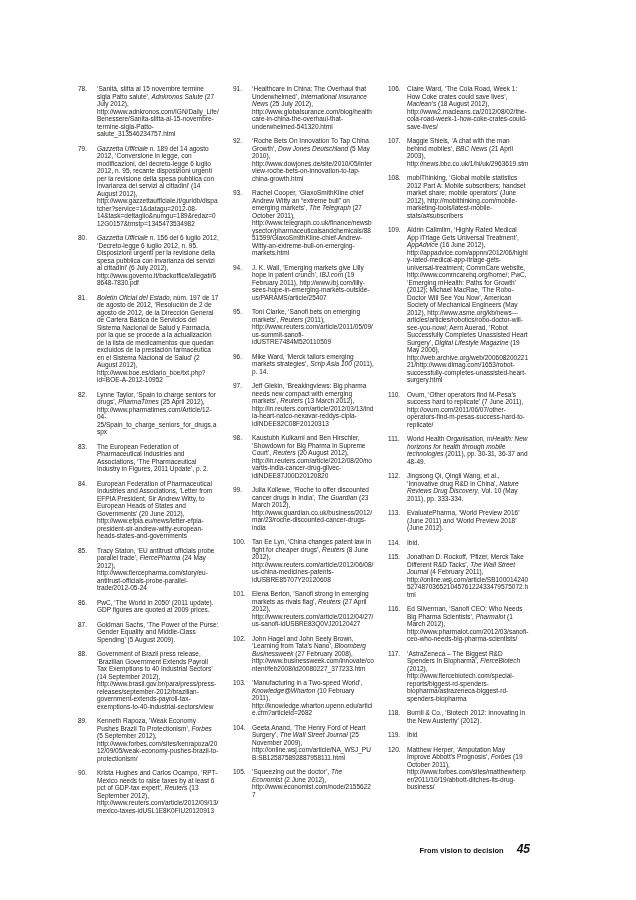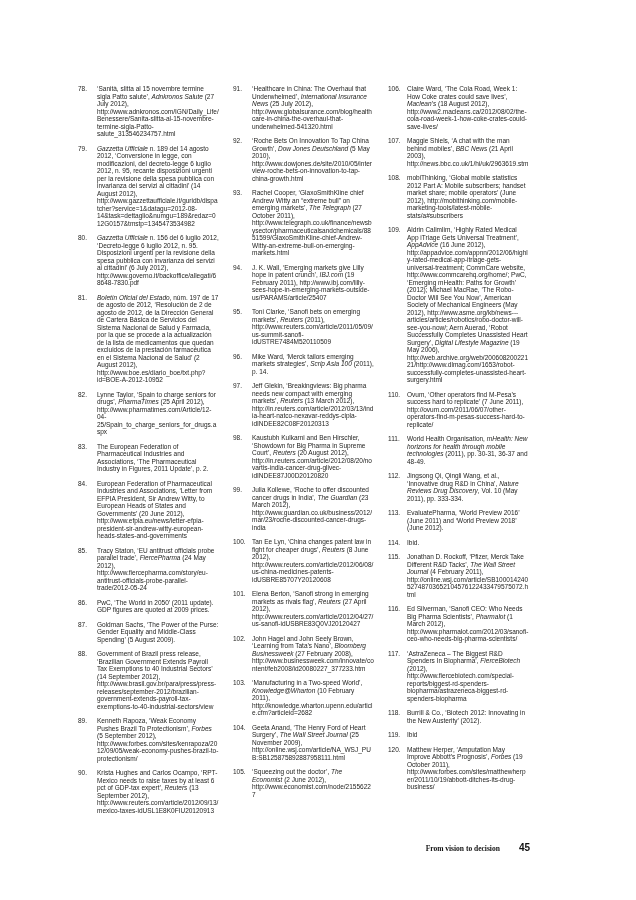--- a/index.html
+++ b/index.html
@@ -19,22 +19,22 @@
     font-size:6.5px; line-height:7.5px; color:#1d1d1b;
     overflow-wrap:anywhere; text-align:left;
   }
   .ref-num { position:absolute; left:0; top:0; }
   .ref-text { display:block; }
   .it { font-style:italic; }
   .footer {
     position:absolute; top:842px; right:106px;
     font-size:7.5px; color:#111; white-space:nowrap;
   }
-  .footer .title { font-weight:bold;font-family:Liberation Serif, serif; }
-  .footer .pagenum { font-weight:bold; font-size:10px; margin-left:19px; }
+  .footer .title { font-weight:bold; }
+  .footer .pagenum { font-weight:bold; font-style:italic; font-size:12px; margin-left:13px; }
 </style>
 </head>
 <body>
 
 <div class="page">
   <div class="refs">
       <div class="col">
         <div class="ref">
           <span class="ref-num">78.</span>
           <span class="ref-text"><span>‘Sanità, slitta al 15 novembre termine sigla Patto salute’, </span><span class="it">Adnkronos Salute</span><span> (27 July 2012), http://www.adnkronos.com/IGN/Daily_Life/Benessere/Sanita-slitta-al-15-novembre-termine-sigla-Patto-salute_313546234757.html</span></span>

